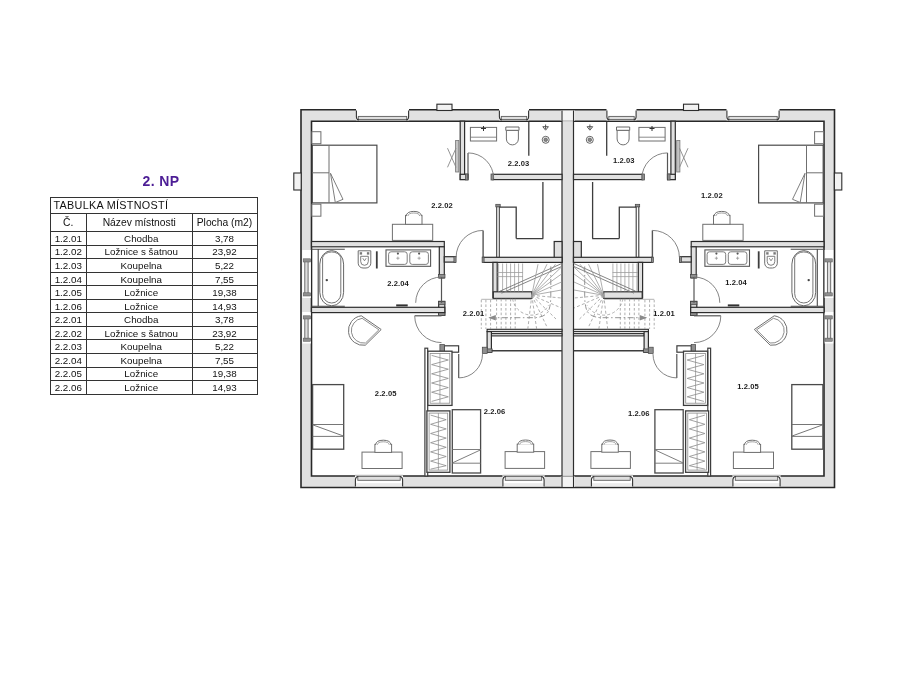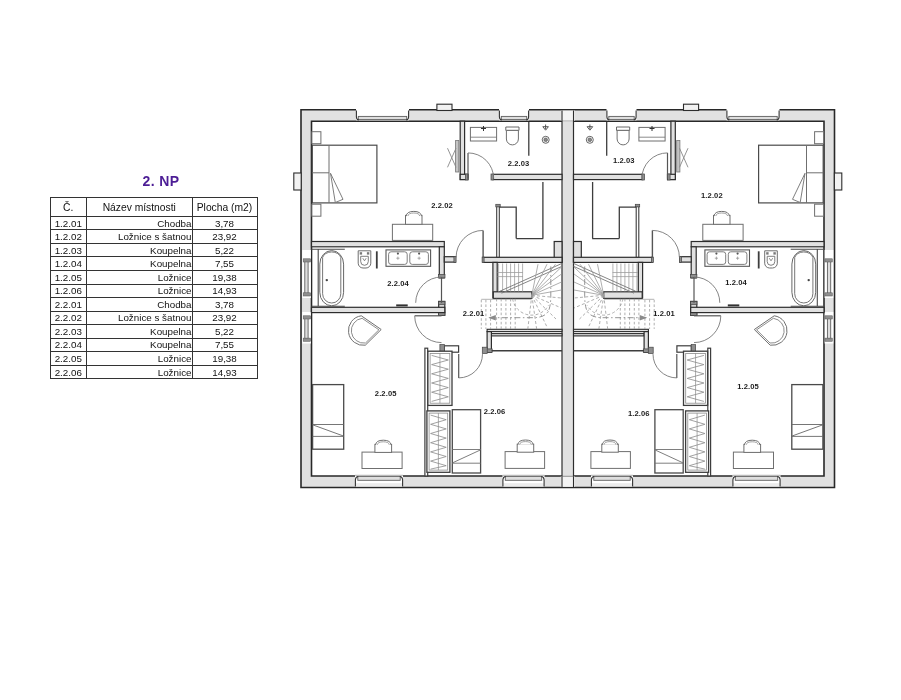--- a/index.html
+++ b/index.html
@@ -3,21 +3,21 @@
 <style>
 html,body{margin:0;padding:0;background:#fff;-webkit-font-smoothing:antialiased;}
 #page{position:relative;width:901px;height:700px;overflow:hidden;font-family:"Liberation Sans",sans-serif;transform:translateZ(0);will-change:transform;}
 #roomtable{position:absolute;left:49.5px;top:197.3px;width:207px;border-collapse:collapse;table-layout:fixed;
   font-family:"Liberation Sans",sans-serif;font-size:10px;color:#111;}
 #roomtable td{border:1px solid #333;padding:0 0 0 0;white-space:nowrap;overflow:hidden;}
 #roomtable .th1 td{border-bottom:1px solid #333;height:14.3px;font-size:10.8px;padding-left:3px;letter-spacing:0.3px;}
 #roomtable .th2 td{height:17.5px;font-size:10.3px;}
 #roomtable .dr td{height:12.55px;font-size:9.8px;}
 #roomtable .c{text-align:center}
-#roomtable .l{text-align:right;padding-left:4px}
+#roomtable .l{text-align:center;padding-left:4px}
 #title{position:absolute;left:121px;top:173px;width:80px;text-align:center;font-size:14px;font-weight:bold;color:#4c1d95;letter-spacing:0.4px;}
 svg{position:absolute;left:0;top:0}
 </style></head>
 <body>
 <div id="page">
 
 <svg width="901" height="700" viewBox="0 0 901 700">
 
 <path d="M301,109.8 H834.5 V487.5 H301 Z M311.5,121.2 V476 H824 V121.2 Z" fill="#e1e1e1" stroke="#282828" stroke-width="1.6" fill-rule="evenodd"></path>
 
@@ -281,20 +281,23 @@
 
 <div id="title">2. NP</div>
 
 <table id="roomtable">
       <colgroup>
         <col style="width:36.5px">
         <col style="width:105.5px">
         <col style="width:65px">
       </colgroup>
 <tbody>
+        <tr class="th1">
+          <td colspan="3">TABULKA MÍSTNOSTÍ</td>
+        </tr>
 <tr class="th2">
           <td class="c">Č.</td>
           <td class="c">Název místnosti</td>
           <td class="c">Plocha (m2)</td>
         </tr>
 <tr class="dr">
           <td class="c">1.2.01</td>
           <td class="l">Chodba</td>
           <td class="c">3,78</td>
         </tr>

